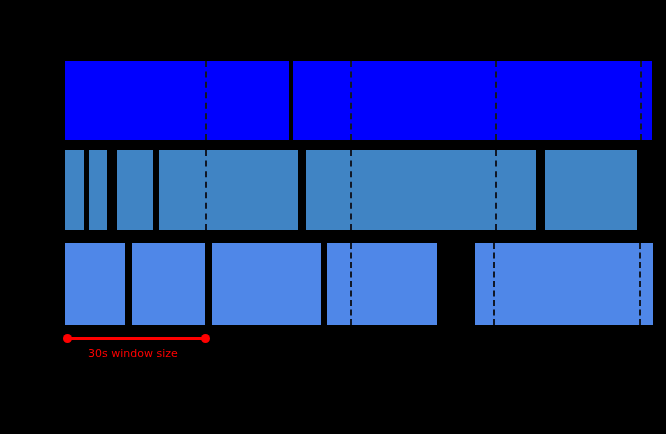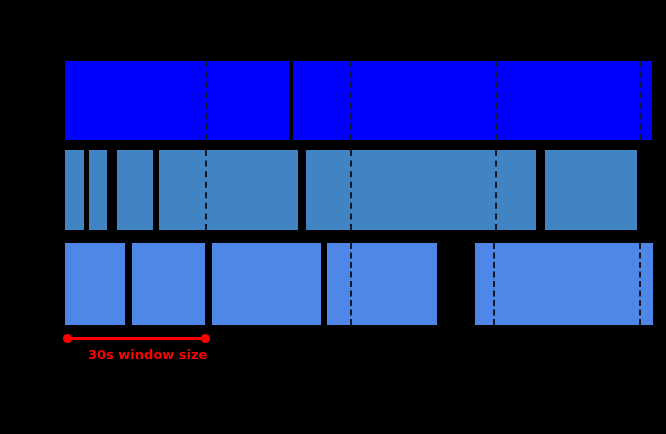--- a/index.html
+++ b/index.html
@@ -41,22 +41,22 @@
   .annot-cap {
     position: absolute;
     width: 9px;
     height: 9px;
     border-radius: 50%;
     background: #FF0000;
   }
   .annot-label {
     position: absolute;
     color: #FF0000;
-    font-size: 13px;
-    font-weight: bold;
+    font-size: 11px;
+    font-weight: normal;
     font-family: "DejaVu Sans", sans-serif;
     white-space: nowrap;
   }
 </style>
 </head>
 <body>
 
 <div id="figure">
 
   <div class="plot-area">

